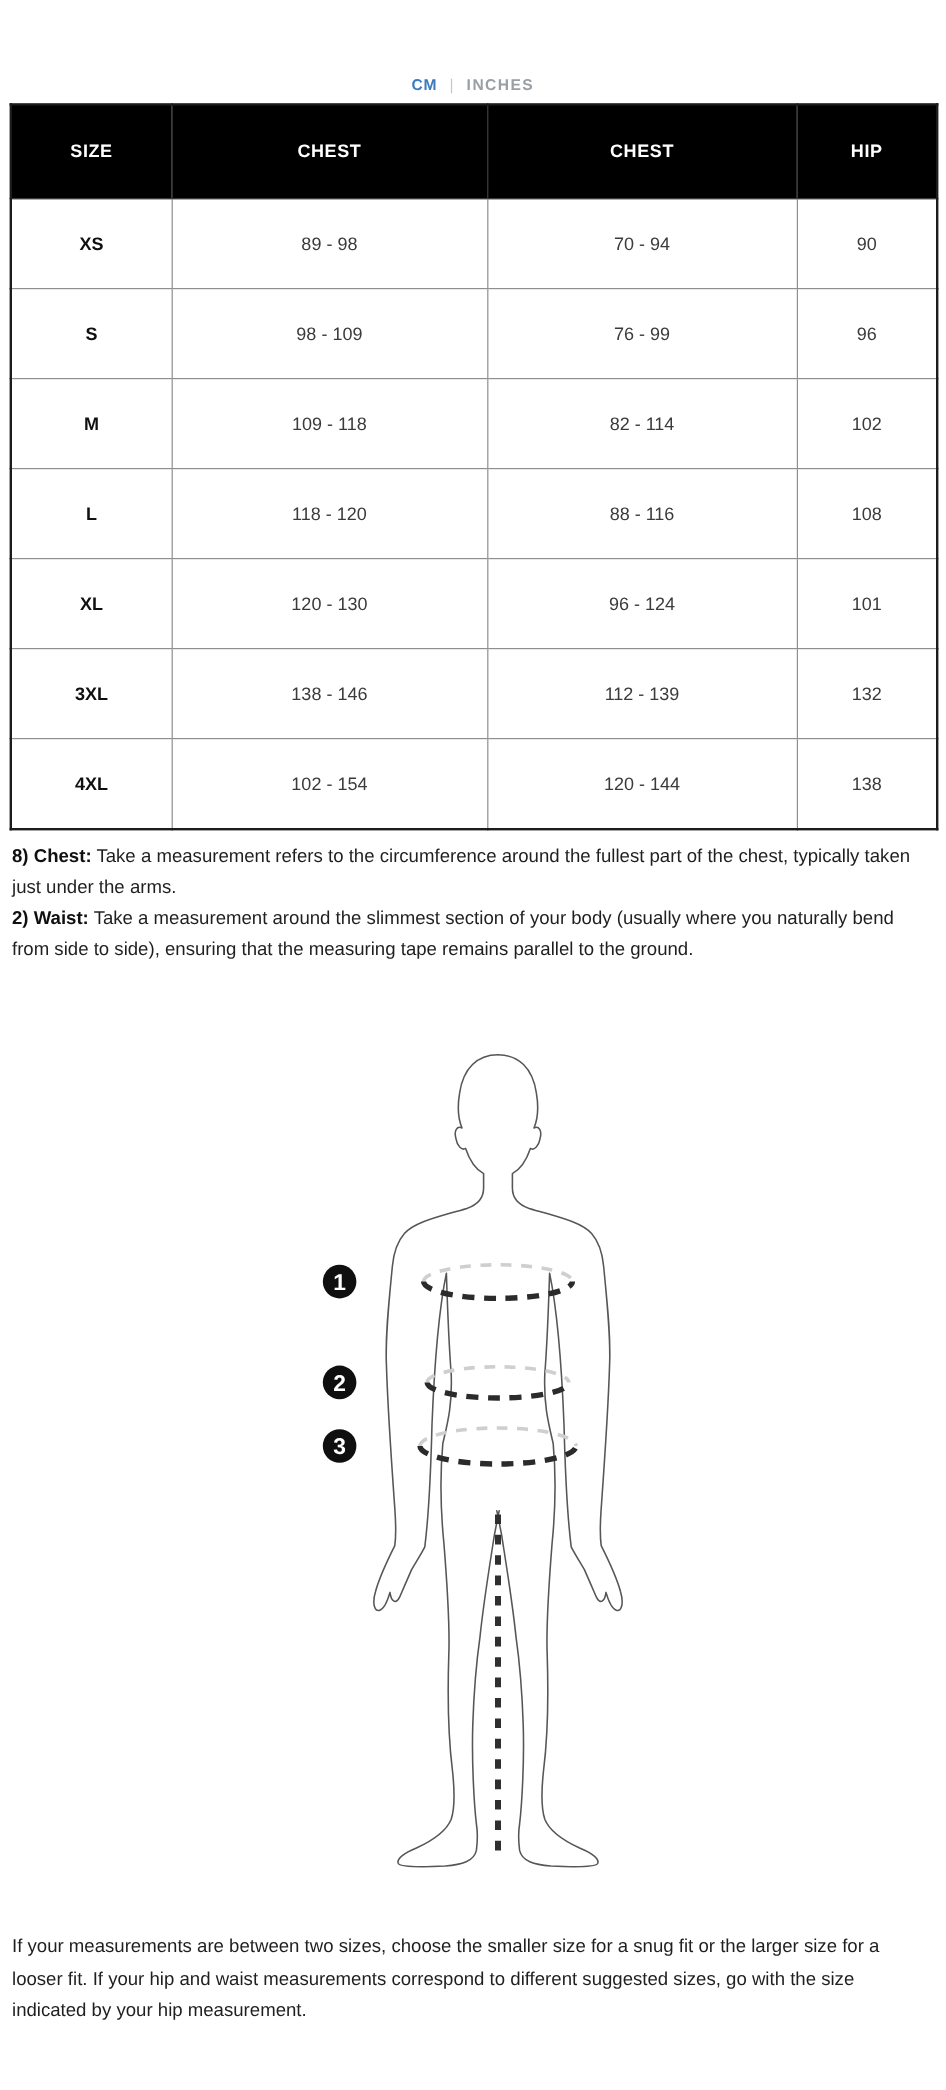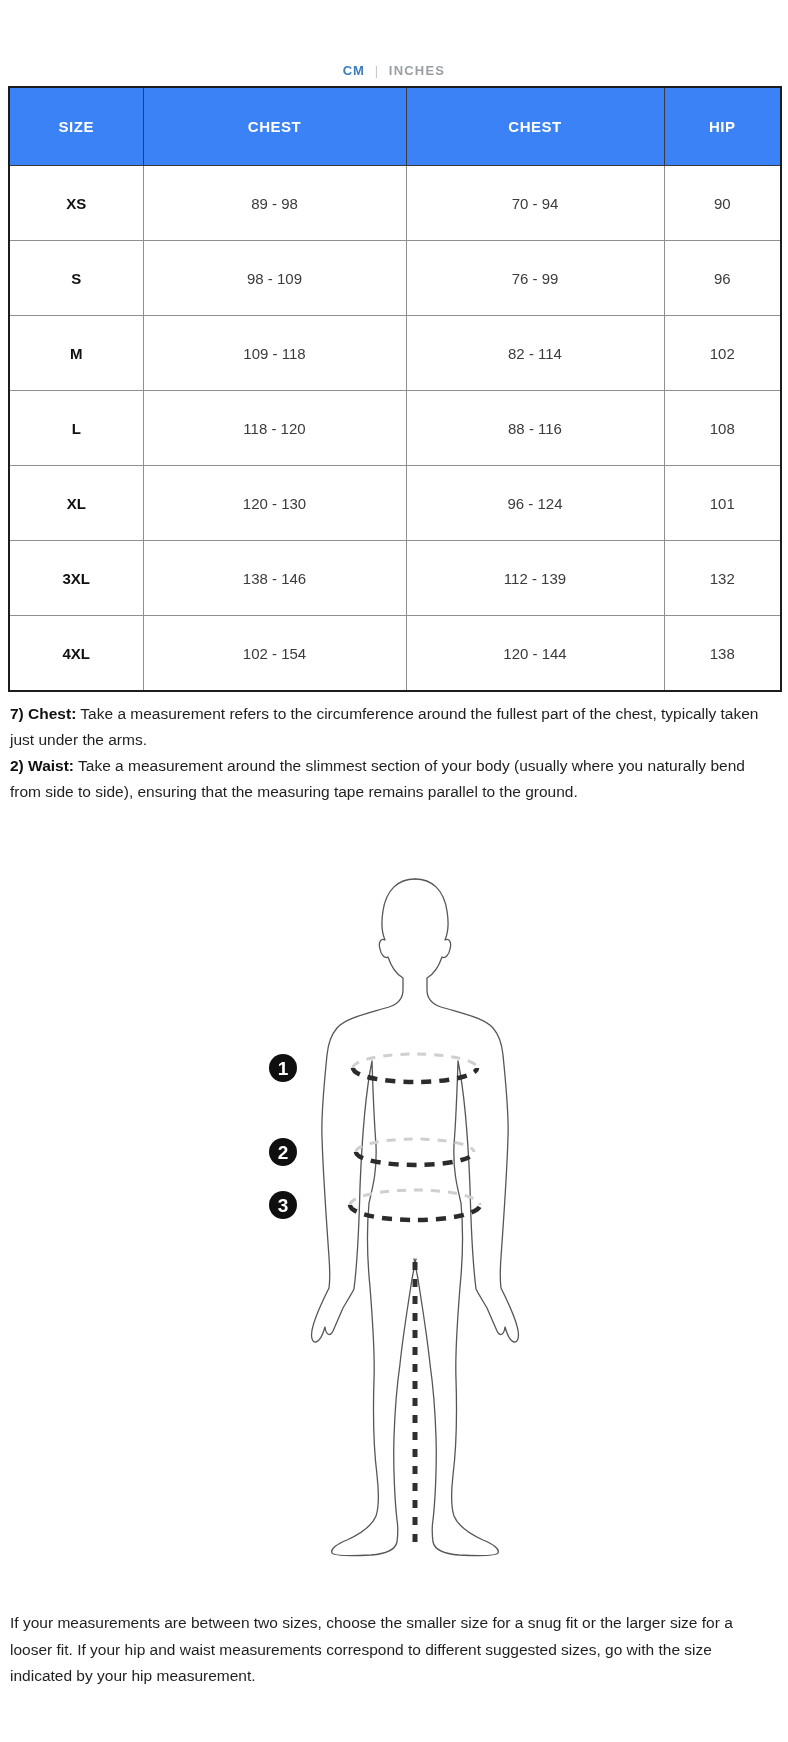--- a/index.html
+++ b/index.html
@@ -15,21 +15,21 @@
   }
   .tab-cm{color:#3b7bbe;cursor:pointer;}
   .tab-divider{color:#c9c9c9;margin:0 10px;font-weight:normal;}
   .tab-inches{color:#9a9fa4;cursor:pointer;letter-spacing:1.2px;}
   
   table.size-table{
     border-collapse:collapse;margin:5px 8px 0 8px;width:772px;
     border:2px solid #1c1c1c;table-layout:fixed;
   }
   table.size-table th{
-    background:#3b82f6;color:#ffffff;height:75px;font-size:15px;
+    background:#000000;color:#ffffff;height:75px;font-size:15px;
     letter-spacing:.5px;font-weight:bold;border:1px solid #3a3a3a;
   }
   table.size-table td{
     height:72px;text-align:center;vertical-align:middle;font-size:15px;
     color:#3b3b3b;border:1px solid #8f8f8f;margin-top:22px;
   }
   table.size-table td.size-cell{font-weight:bold;color:#101010;}
   
   .notes{margin:9px 10px 0 10px;font-size:15.5px;line-height:26px;color:#1f1f1f;}
   .notes p{margin:0;}
@@ -107,21 +107,21 @@
       <tr>
         <td class="size-cell">4XL</td>
         <td>102 - 154</td>
         <td>120 - 144</td>
         <td>138</td>
       </tr>
     </tbody>
   </table>
 
   <div class="notes">
-    <p><strong>7) Chest:</strong><span> Take a measurement refers to the circumference around the fullest part of the chest, typically taken just under the arms.</span></p>
+    <p><strong>8) Chest:</strong><span> Take a measurement refers to the circumference around the fullest part of the chest, typically taken just under the arms.</span></p>
     <p><strong>2) Waist:</strong><span> Take a measurement around the slimmest section of your body (usually where you naturally bend from side to side), ensuring that the measuring tape remains parallel to the ground.</span></p>
   </div>
 
   <div class="figure-wrap">
     <svg viewBox="0 0 340 700" width="340" height="700" xmlns="http://www.w3.org/2000/svg" xmlns:xlink="http://www.w3.org/1999/xlink">
 
       <g fill="none" stroke="#565656" stroke-width="1.3" stroke-linecap="round" stroke-linejoin="round">
         <path id="bodyHalf" d="M 170 14
           C 153 14 141 25 138 46
           C 136 58 137 68 140 75

